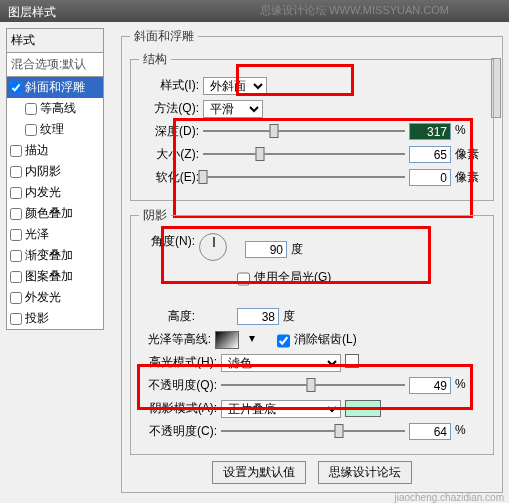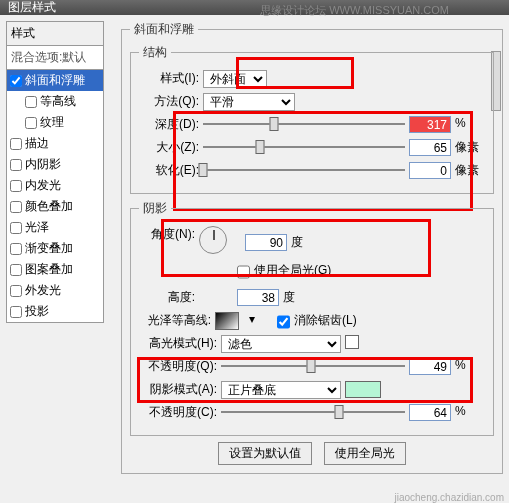--- a/index.html
+++ b/index.html
@@ -1,17 +1,17 @@
 <!DOCTYPE html>
 <html><head>
 <meta charset="utf-8">
 <style>
 *{box-sizing:border-box;margin:0;padding:0;font-family:"Microsoft YaHei",SimSun,sans-serif;font-size:12px}
 body{background:#f0f0f0;width:509px;height:503px;overflow:hidden}
-.title-bar{background:linear-gradient(#6a6a6a,#4a4a4a);color:#fff;padding:4px 8px;height:15px;display:flex;align-items:center}
+.title-bar{background:linear-gradient(#6a6a6a,#4a4a4a);color:#fff;padding:4px 8px;height:22px;display:flex;}
 .watermark{position:absolute;top:3px;right:60px;color:#888;font-size:11px}
 .main{display:flex;padding:6px;gap:17px}
 .sidebar{width:98px}
 .side-header{padding:3px 4px;background:#f0f0f0;border:1px solid #999}
 .side-default{padding:3px 4px;border:1px solid #999;border-top:0;background:#fff;color:#555}
 .side-list{border:1px solid #999;border-top:0;background:#fff}
 .side-item{display:flex;align-items:center;padding:2px 3px;gap:3px}
 .side-item.selected{background:#316ac5;color:#fff}
 .side-item input[type=checkbox]{width:12px;height:12px}
 .side-item.indent{padding-left:18px}
@@ -19,21 +19,21 @@
 fieldset{border:1px solid #aaa;padding:6px 8px 8px;margin-bottom:6px;position:relative}
 legend{padding:0 4px;color:#333}
 .row{display:flex;margin:3px 0;gap:4px;min-height:20px}
 .lbl{width:60px;text-align:right}
 .lbl-s{width:56px;text-align:right}
 select{height:18px;border:1px solid #999;background:#fff;padding:0 2px}
 .slider{flex:1;height:16px;display:flex;align-items:center;position:relative;min-width:100px}
 .track{height:2px;background:#888;flex:1;position:relative}
 .thumb{width:9px;height:14px;background:#ddd;border:1px solid #666;position:absolute;top:-6px;transform:translateX(-50%)}
 .nbox{width:42px;height:17px;border:1px solid #7a9ac9;background:#fff;text-align:right;padding:0 3px}
-.nbox.sel{background:#ef4444;color:#fff}
+.nbox.sel{background:#14532d;color:#fff}
 .unit{width:30px}
 input[type=radio]{margin:0 2px 0 6px}
 .hl{border:3px solid #e00;position:absolute;pointer-events:none}
 .swatch{width:14px;height:14px;border:1px solid #666;display:inline-block}
 .grad{width:24px;height:18px;border:1px solid #666;background:linear-gradient(135deg,#000,#fff);display:inline-block;vertical-align:middle}
 .dial{width:28px;height:28px;border:1px solid #888;border-radius:50%;background:#eee;display:inline-block;position:relative}
 .dial:after{content:"";position:absolute;width:2px;height:10px;background:#555;top:3px;left:13px}
 .btns{text-align:center;margin-top:4px}
 button{padding:2px 10px;margin:0 4px;border:1px solid #888;background:#eee}
 .color-box{width:36px;height:17px;border:1px solid #666;background:#b5f5d5}
@@ -110,21 +110,21 @@
       <legend>斜面和浮雕</legend>
       <fieldset style="position:relative">
         <legend>结构</legend>
         <div class="hl" style="top:-4px;left:105px;width:118px;height:32px"></div>
         <div class="row">
           <span class="lbl">样式(I):</span>
           <select style="width:64px"><option>外斜面</option></select>
         </div>
         <div class="row">
           <span class="lbl">方法(Q):</span>
-          <select style="width:92px"><option>平滑</option></select>
+          <select style="width:60px"><option>平滑</option></select>
         </div>
         <div class="hl" style="top:50px;left:42px;width:300px;height:100px"></div>
         <div class="row">
           <span class="lbl">深度(D):</span>
           <div class="slider">
               <div class="track">
                 <div class="thumb" style="left:35%"></div>
               </div>
             </div>
           <input class="nbox sel" value="317" style="">
@@ -156,21 +156,21 @@
         <legend>阴影</legend>
         <div class="hl" style="top:2px;left:30px;width:270px;height:58px"></div>
         <div class="row">
           <span class="lbl-s">角度(N):</span>
           <span class="dial" style="margin-right:6px"></span>
           <div style="display:inline-block">
             <div class="row" style="margin:8px">
               <input class="nbox" value="90" style="">
               <span class="unit">度</span>
             </div>
-            <div class="row" style="margin:2px 0 4px">
+            <div class="row" style="margin:2px 0 16px">
               <input type="checkbox" style="">
               <span>使用全局光(G)</span>
             </div>
           </div>
         </div>
         <div class="row">
           <span class="lbl-s">高度:</span>
           <span style="width:34px"></span>
           <input class="nbox" value="38" style="">
           <span class="unit">度</span>
@@ -209,18 +209,18 @@
               <div class="track">
                 <div class="thumb" style="left:64%"></div>
               </div>
             </div>
           <input class="nbox" value="64" style="">
           <span class="unit">%</span>
         </div>
       </fieldset>
       <div class="btns">
         <button>设置为默认值</button>
-        <button>使用全局光</button>
+        <button>思缘设计论坛</button>
       </div>
     </fieldset>
   </div>
 </div>
 <div class="footer">jiaocheng.chazidian.com</div>
 
 </body></html>

